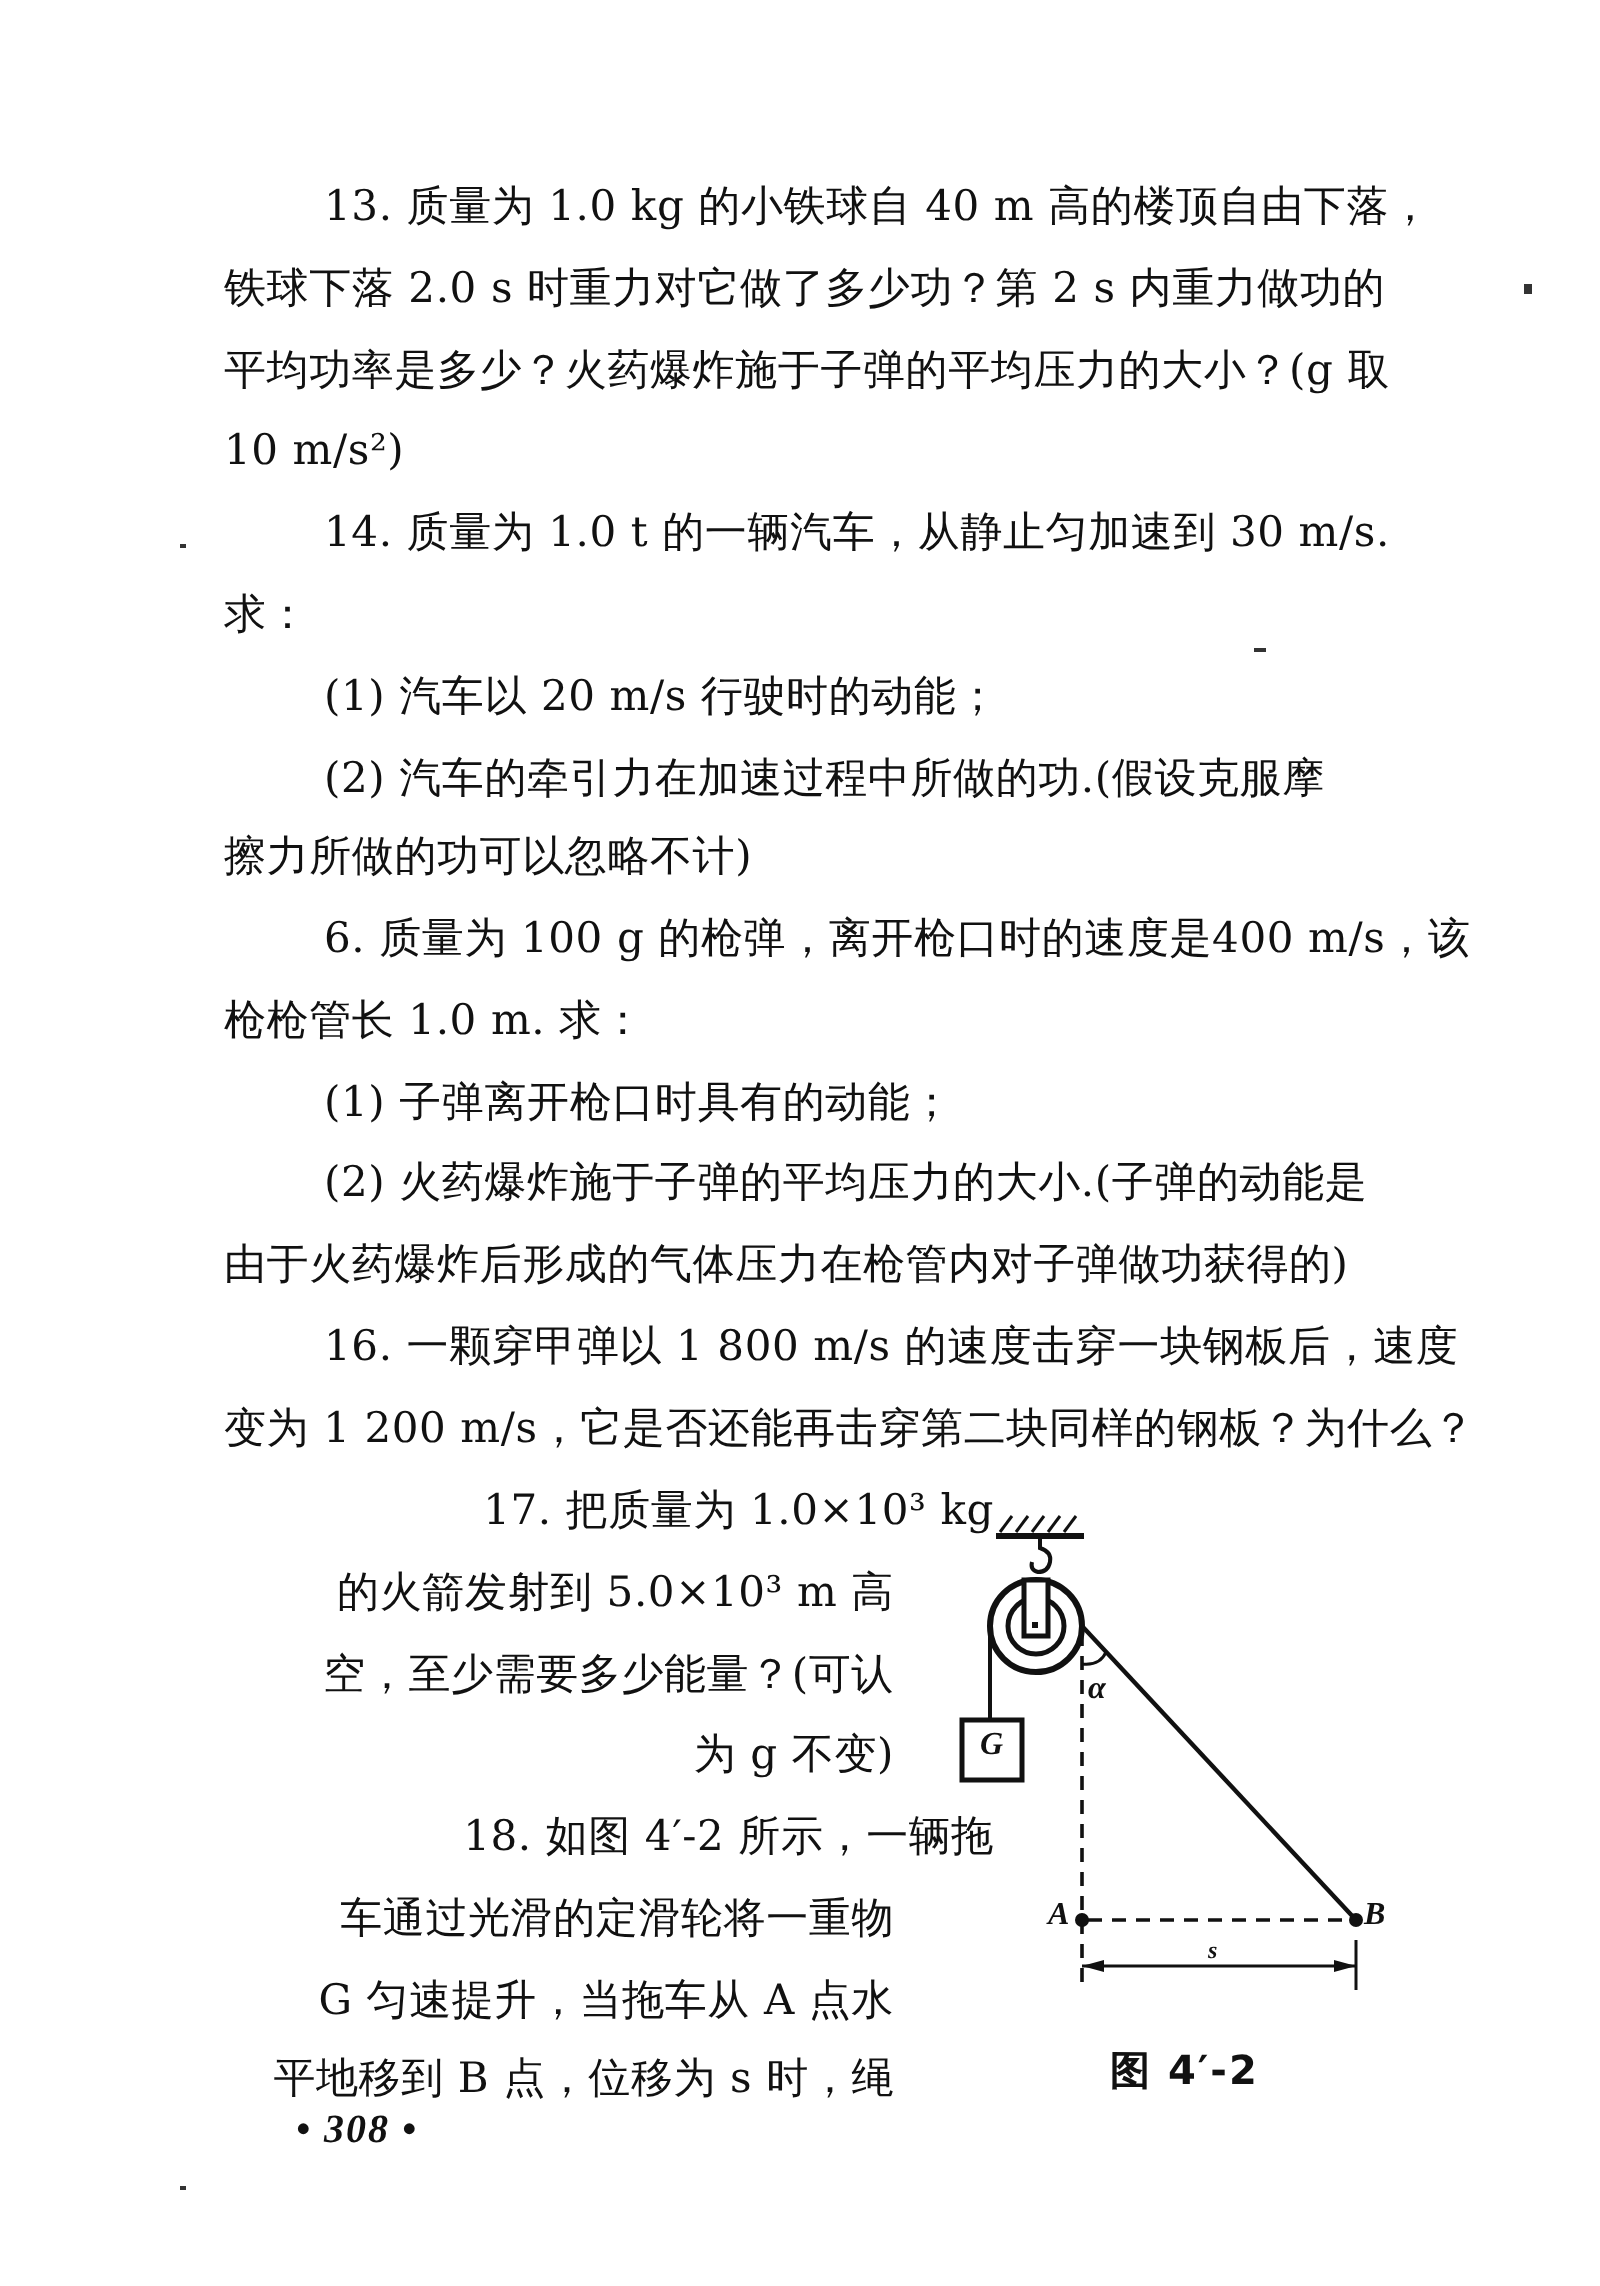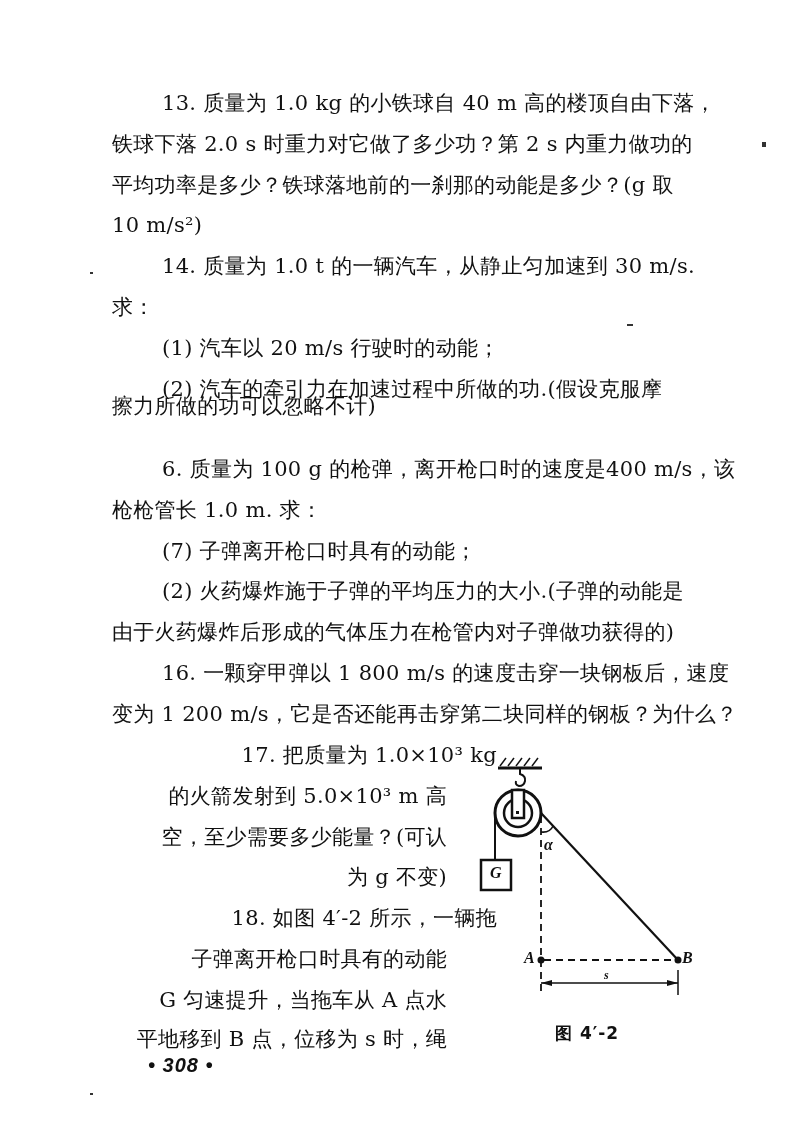--- a/index.html
+++ b/index.html
@@ -11,78 +11,78 @@
   .page { position: absolute; left: 0; top: 0; width: 800px; height: 1143px; }
   .line {
     position: absolute; left: 112px; width: 630px;
     font-size: 21px; line-height: 30px; font-weight: normal;
     white-space: nowrap; letter-spacing: 0.3px;
   }
   .indent { left: 162px; }
   .narrow { width: 335px; text-align: right; }
   .page-number {
     position: absolute; left: 148px; top: 1054px;
-    font-family: Liberation Sans, sans-serif; font-style: italic; font-weight: bold;
+    font-family: Liberation Serif, serif; font-style: italic; font-weight: bold;
     font-size: 20px; letter-spacing: 1px;
   }
   .figure { position: absolute; left: 470px; top: 750px; width: 250px; height: 300px; }
   .figure svg { position: absolute; left: 0; top: 0; }
   .fig-label {
     position: absolute; font-family: "Liberation Serif", serif; font-style: italic; font-weight: bold;
     font-size: 16px;
   }
   .fig-caption {
-    position: absolute; left: 85px; top: 272px; font-weight: bold; font-size: 17px;
+    position: absolute; left: 85px; top: 272px; font-weight: bold; font-size: 20px;
     font-family: "DejaVu Sans", sans-serif; letter-spacing: 1px;
   }
   .speck { position: absolute; width: 3px; height: 2px; background: #333; }
 </style>
 </head>
 <body>
 
 <div class="page">
 
   <div>
     <div class="line indent" style="top:88px">13. 质量为 1.0 kg 的小铁球自 40 m 高的楼顶自由下落，</div>
     <div class="line" style="top:129px">铁球下落 2.0 s 时重力对它做了多少功？第 2 s 内重力做功的</div>
-    <div class="line" style="top:170px">平均功率是多少？铁球落地前的一刹那的动能是多少？(g 取</div>
+    <div class="line" style="top:170px">平均功率是多少？火药爆炸施于子弹的平均压力的大小？(g 取</div>
     <div class="line" style="top:210px">10 m/s²)</div>
   </div>
 
   <div>
     <div class="line indent" style="top:251px">14. 质量为 1.0 t 的一辆汽车，从静止匀加速到 30 m/s.</div>
     <div class="line" style="top:292px">求：</div>
     <div class="line indent" style="top:333px">(1) 汽车以 20 m/s 行驶时的动能；</div>
     <div class="line indent" style="top:374px">(2) 汽车的牵引力在加速过程中所做的功.(假设克服摩</div>
-    <div class="line" style="top:391px">擦力所做的功可以忽略不计)</div>
+    <div class="line" style="top:413px">擦力所做的功可以忽略不计)</div>
   </div>
 
   <div>
     <div class="line indent" style="top:454px">6. 质量为 100 g 的枪弹，离开枪口时的速度是400 m/s，该</div>
     <div class="line" style="top:495px">枪枪管长 1.0 m. 求：</div>
-    <div class="line indent" style="top:536px">(7) 子弹离开枪口时具有的动能；</div>
+    <div class="line indent" style="top:536px">(1) 子弹离开枪口时具有的动能；</div>
     <div class="line indent" style="top:576px">(2) 火药爆炸施于子弹的平均压力的大小.(子弹的动能是</div>
     <div class="line" style="top:617px">由于火药爆炸后形成的气体压力在枪管内对子弹做功获得的)</div>
   </div>
 
   <div>
     <div class="line indent" style="top:658px">16. 一颗穿甲弹以 1 800 m/s 的速度击穿一块钢板后，速度</div>
     <div class="line" style="top:699px">变为 1 200 m/s，它是否还能再击穿第二块同样的钢板？为什么？</div>
   </div>
 
   <div>
     <div class="line indent narrow" style="top:740px">17. 把质量为 1.0×10³ kg</div>
     <div class="line narrow" style="top:781px">的火箭发射到 5.0×10³ m 高</div>
     <div class="line narrow" style="top:822px">空，至少需要多少能量？(可认</div>
     <div class="line narrow" style="top:862px">为 g 不变)</div>
   </div>
 
   <div>
     <div class="line indent narrow" style="top:903px">18. 如图 4′-2 所示，一辆拖</div>
-    <div class="line narrow" style="top:944px">子弹离开枪口时具有的动能</div>
+    <div class="line narrow" style="top:944px">车通过光滑的定滑轮将一重物</div>
     <div class="line narrow" style="top:985px">G 匀速提升，当拖车从 A 点水</div>
     <div class="line narrow" style="top:1024px">平地移到 B 点，位移为 s 时，绳</div>
 
   </div>
 
   <div class="figure">
     <svg width="250" height="300" viewBox="0 0 250 300">
 
       <line x1="28" y1="18" x2="72" y2="18" stroke="#111" stroke-width="3"></line>
       <g stroke="#111" stroke-width="1.5">

